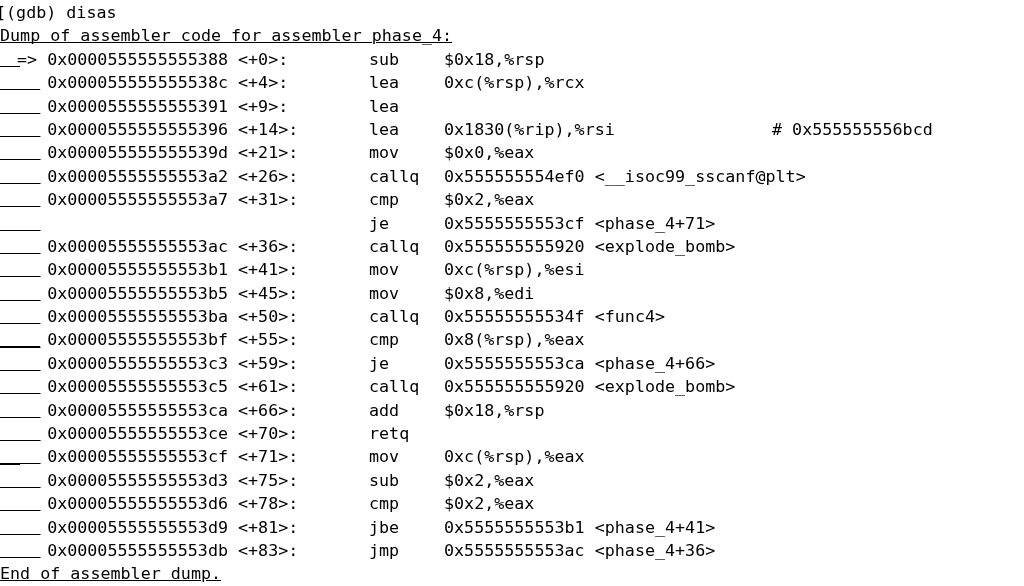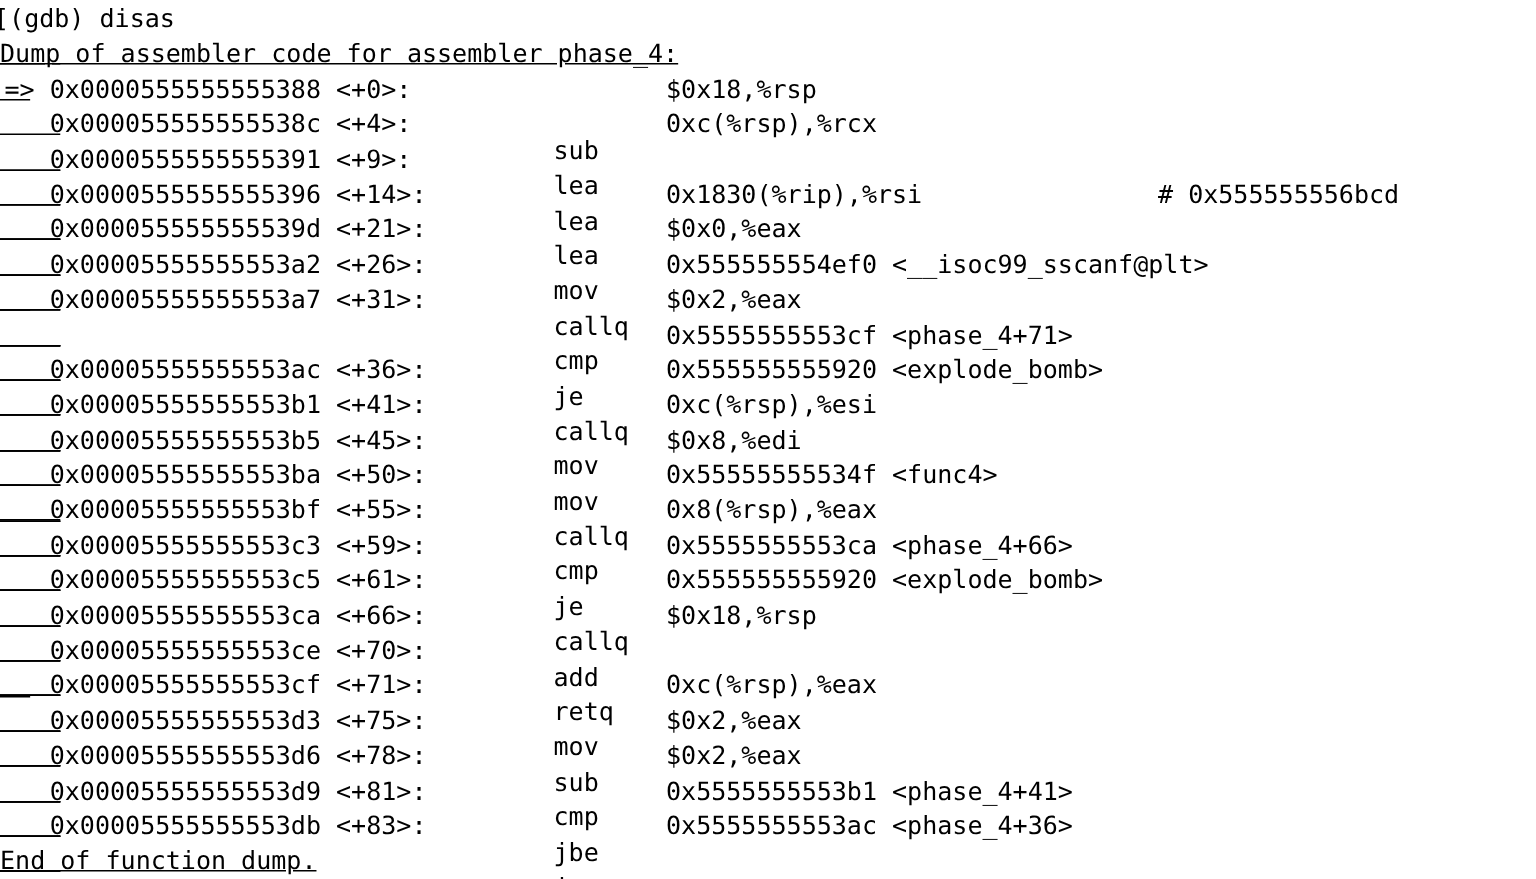--- a/index.html
+++ b/index.html
@@ -31,22 +31,22 @@
     white-space: pre;
     padding-left: 0;
     text-decoration: underline;
   }
   .line span { white-space: pre; }
   .f {
     position: absolute;
     top: 0;
   }
   .prompt-text { left: -4px; }   
-  .addr { left: 3px; }
-  .mn   { left: 369px; margin-top: 41px; }
+  .addr { left: 17px; }
+  .mn   { left: 369px; }
   .op   { left: 444px; }
   .cm   { left: 744px; margin-left: 28px; }
 </style>
 </head>
 <body>
 
 <div class="screen">
 
   <div class="line">
     <span class="f prompt-text">[(gdb) disas</span>
@@ -201,15 +201,15 @@
   </div>
 
   <div class="line">
     <span class="f addr">   0x00005555555553db &lt;+83&gt;:</span>
     <span class="f mn">jmp</span>
     <span class="f op">0x5555555553ac &lt;phase_4+36&gt;</span>
     <span class="f cm"></span>
   </div>
 </div>
 
-  <div class="line">End of function dump.</div>
+  <div class="line">End of assembler dump.</div>
 
 </div>
 
 </body></html>

